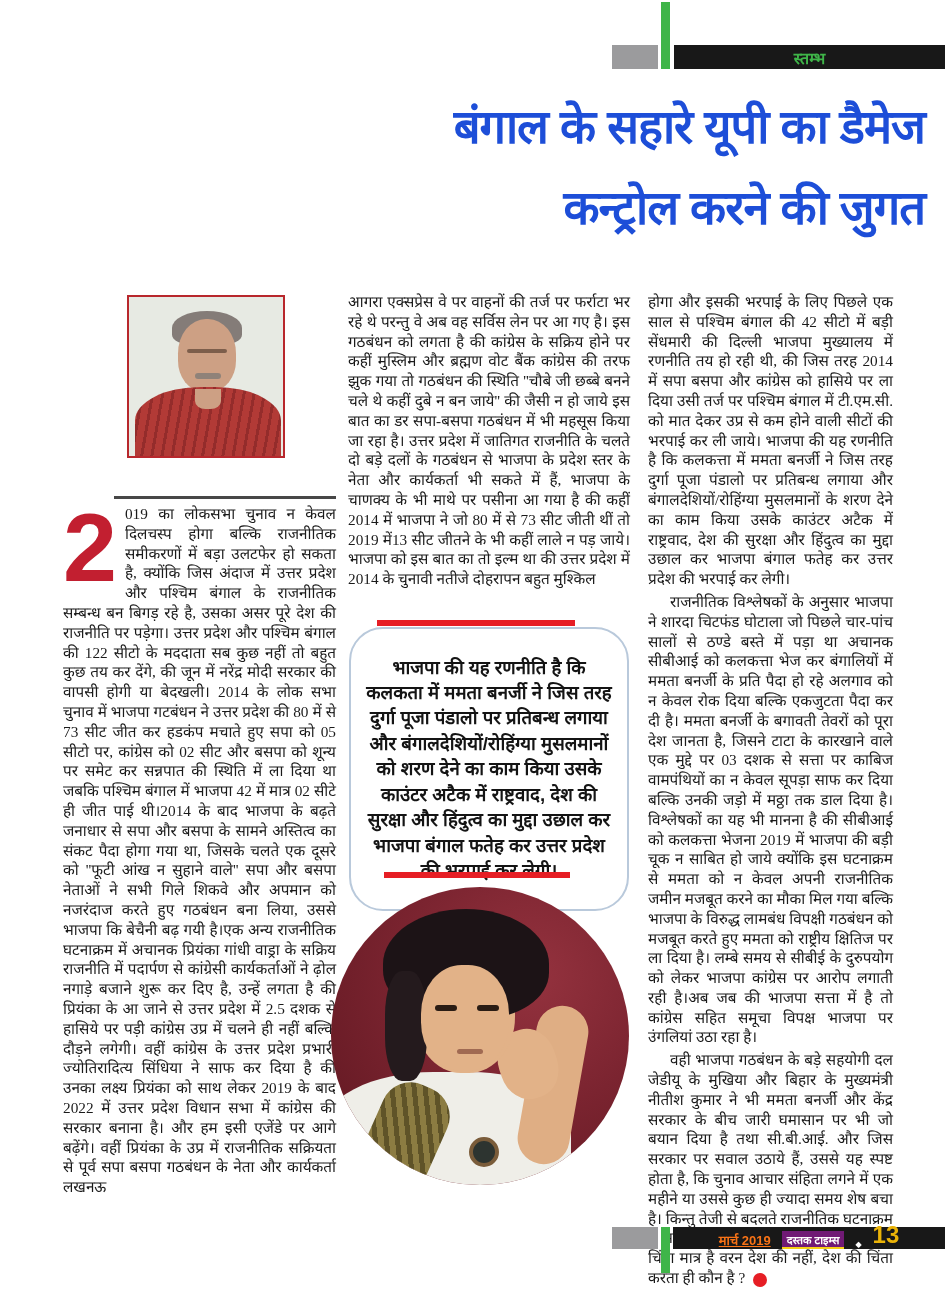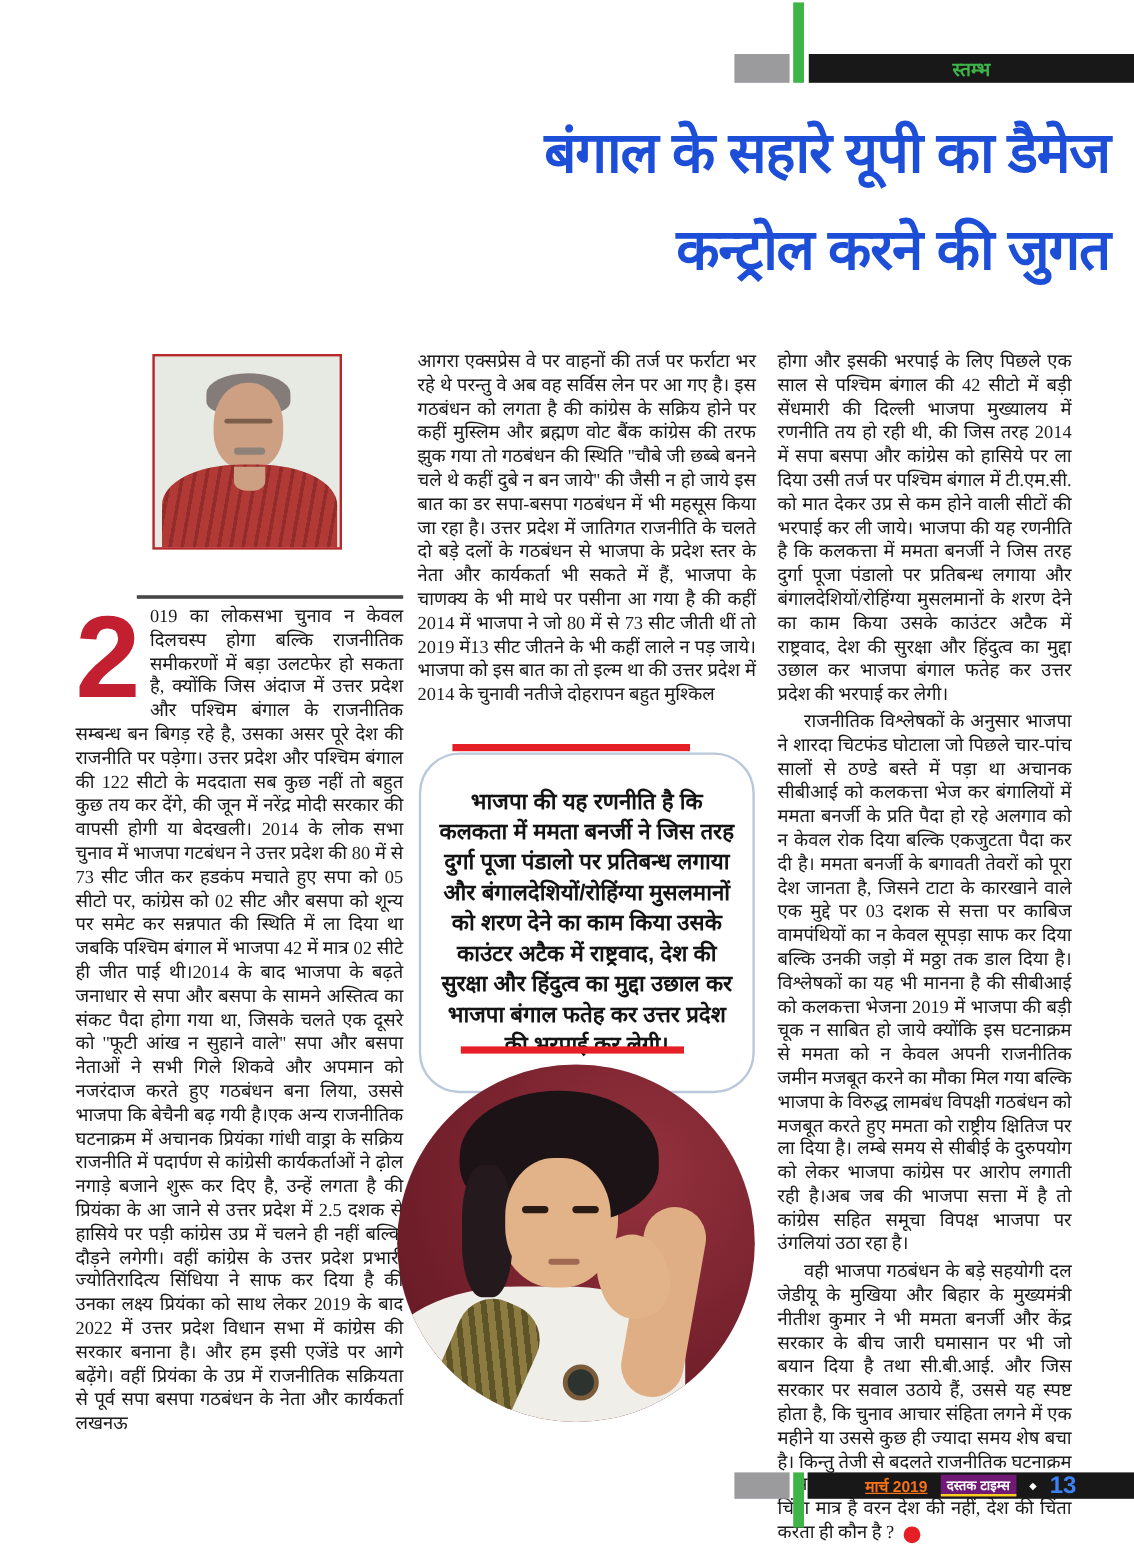--- a/index.html
+++ b/index.html
@@ -5,21 +5,21 @@
   * { margin:0; padding:0; box-sizing:border-box; }
   html,body { background:#ffffff; }
   body { font-family:"Liberation Serif", serif; }
   .page { position:relative; width:945px; height:1300px; background:#fff; overflow:hidden; margin:0 auto; }
 
   
   .green-vbar { position:absolute; background:#3fb549; }
   .vbar-top { left:661px; top:2px; width:9px; height:67px; }
   .grey-box { position:absolute; background:#9b9b9d; }
   .grey-top { left:612px; top:45px; width:46px; height:24px; }
-  .black-bar { position:absolute; background:#181818; display:flex; align-items:center; }
+  .black-bar { position:absolute; background:#181818; display:flex; align-items:flex-end; }
   .bar-top { left:674px; top:45px; width:271px; height:24px; justify-content:center; }
   .section-label { color:#3fb549; font-size:16px; font-weight:bold; }
 
   
   .headline { position:absolute; left:20px; right:20px; top:86px; text-align:right;
     font-family:"Liberation Sans", sans-serif; font-weight:800; color:#1d4ed8;
     font-size:47px; line-height:81px; letter-spacing:-1px; }
 
   
   .author-photo { position:absolute; left:127px; top:295px; width:158px; height:163px;
@@ -76,21 +76,21 @@
     vertical-align:middle; margin-left:8px; }
 
   
   .grey-foot { left:612px; top:1227px; width:46px; height:22px; }
   .vbar-foot { left:661px; top:1227px; width:9px; height:46px; }
   .bar-foot { left:673px; top:1227px; width:272px; height:22px; justify-content:center; gap:11px; }
   .footer-issue { color:#f97316; font-size:13px; font-weight:bold; font-family:"Liberation Sans", sans-serif;text-decoration:underline; }
   .footer-logo { background:#701a75; color:#fff; font-size:11px; font-weight:bold; padding:1px 5px 0 5px;
     border-bottom:2px solid #f7d117; font-family:"Liberation Sans", sans-serif; white-space:nowrap; }
   .footer-diamond { color:#fff; font-size:8px; }
-  .footer-page { color:#3b82f6; font-size:20px; font-weight:bold; font-family:"Liberation Sans", sans-serif; }
+  .footer-page { color:#eab308; font-size:24px; font-weight:bold; font-family:"Liberation Sans", sans-serif; }
 </style>
 </head>
 <body>
 
 <div class="page">
 
   <div class="green-vbar vbar-top"></div>
   <div class="grey-box grey-top"></div>
   <div class="black-bar bar-top">
     <span class="section-label">स्तम्भ</span>

